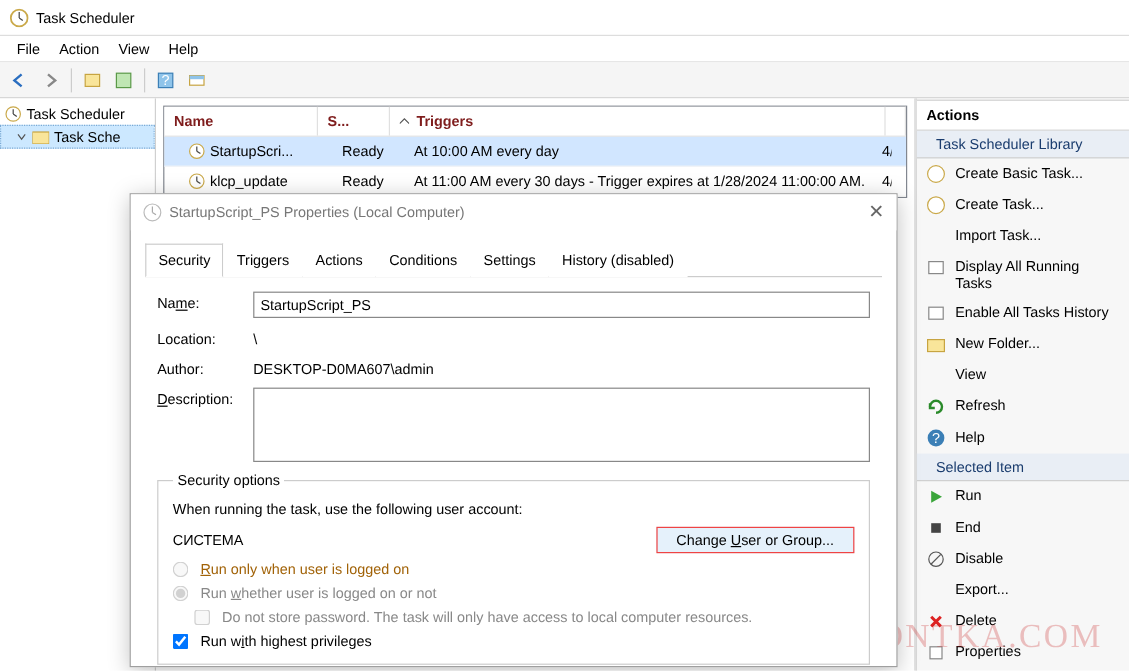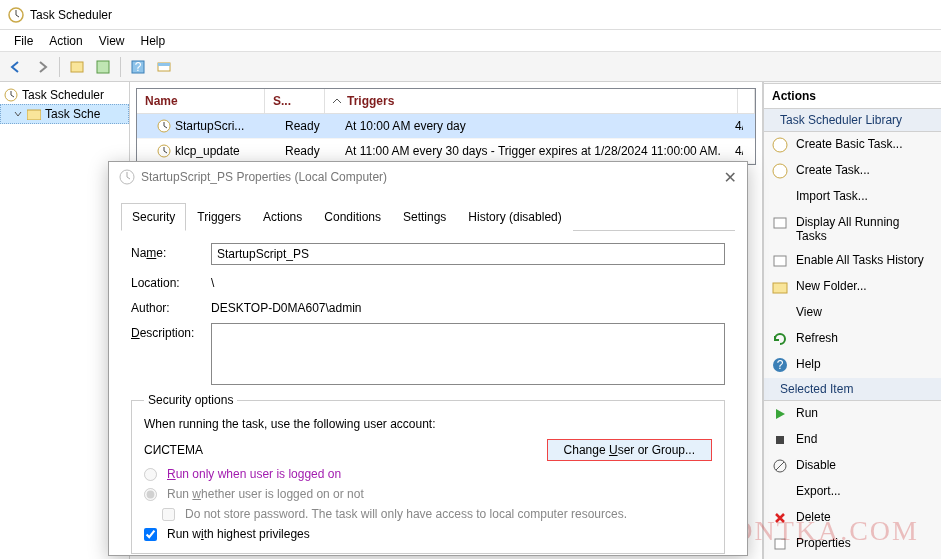--- a/index.html
+++ b/index.html
@@ -361,21 +361,21 @@
       </div>
       <fieldset>
         <legend>Security options</legend>
         <div style="margin-bottom:8px;">When running the task, use the following user account:</div>
         <div class="secrow">
           <span class="user">СИСТЕМА</span>
           <button>Change <u>U</u>ser or Group...</button>
         </div>
         <div class="secrow">
           <input type="radio" disabled="" style="">
-          <span style="color:#a21caf;"><u>R</u>un only when user is logged on</span>
+          <span style="color:#a16207;"><u>R</u>un only when user is logged on</span>
         </div>
         <div class="secrow">
           <input type="radio" checked="" disabled="" style="">
           <span style="color:#888;">Run <u>w</u>hether user is logged on or not</span>
         </div>
         <div class="secrow indent">
           <input type="checkbox" disabled="" style="">
           <span>Do not store password.  The task will only have access to local computer resources.</span>
         </div>
         <div class="secrow">

